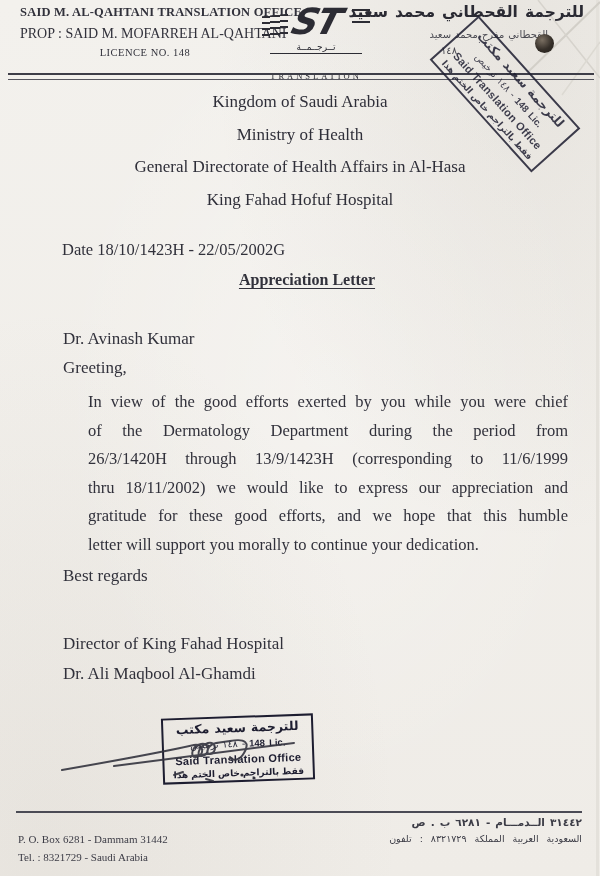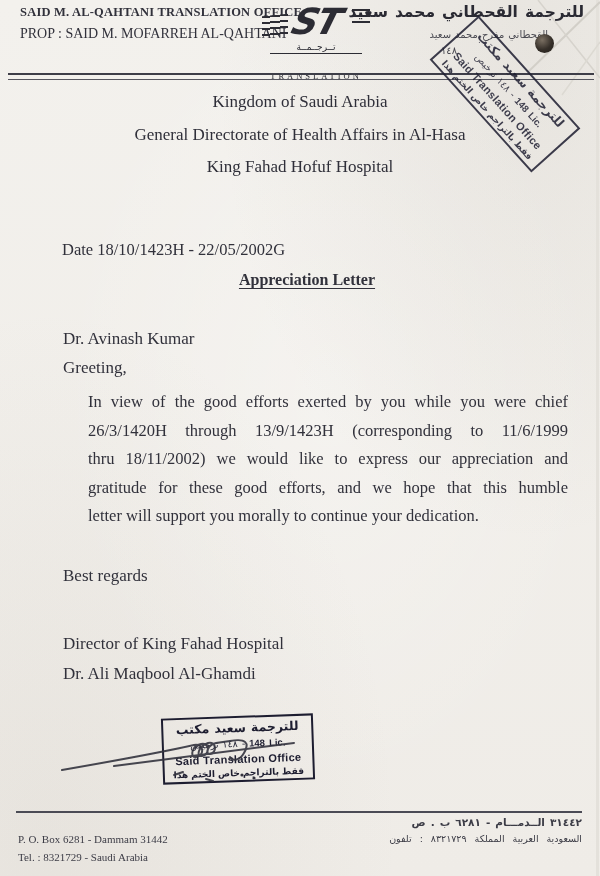--- a/index.html
+++ b/index.html
@@ -109,20 +109,21 @@
 <div class="abs edge-streak"></div>
 <svg class="abs foldsvg" width="90" height="190" viewBox="0 0 90 190">
   <path d="M18,72 L90,2" stroke="#d2cfc8" stroke-width="2" fill="none"></path>
   <path d="M28,0 L90,78" stroke="#d6d3cc" stroke-width="1.5" fill="none"></path>
   <path d="M52,95 L90,42" stroke="#dcd9d2" stroke-width="1.5" fill="none"></path>
 </svg>
 
 <div class="abs hdr-left">
   <div class="office-en">SAID M. AL-QAHTANI TRANSLATION OFFICE</div>
   <div class="prop-en">PROP : SAID M. MOFARREH AL-QAHTANI</div>
+  <div class="lic-en">LICENCE NO. 148</div>
 </div>
 
 <div class="abs logo">
   <span class="st-mark">ST</span>
   <span class="speed-lines" style="position:absolute;left:6px;top:12px;"></span>
   <span class="speed-lines2" style="position:absolute;right:6px;top:6px;"></span>
   <div class="logo-ar ar">تــرجــمــة</div>
   <div class="logo-cap">TRANSLATION</div>
 </div>
 
@@ -161,30 +162,32 @@
       <span class="w" dir="rtl">هذا</span>
       <span class="w" dir="rtl">الختم</span>
       <span class="w" dir="rtl">خاص</span>
       <span class="w" dir="rtl">بالتراجم</span>
       <span class="w" dir="rtl">فقط</span>
     </div>
 </div>
 
 <div class="abs letterhead">
     <div class="line">Kingdom of Saudi Arabia</div>
+    <div class="line">Ministry of Health</div>
     <div class="line">General Directorate of Health Affairs in Al-Hasa</div>
     <div class="line">King Fahad Hofuf Hospital</div>
   </div>
 
 <div class="abs dateline">Date 18/10/1423H - 22/05/2002G</div>
 <div class="abs title"><span>Appreciation Letter</span></div>
 <div class="abs recipient">Dr. Avinash Kumar</div>
 <div class="abs salutation">Greeting,</div>
 <div class="abs bodytext">
     <div class="line">In view of the good efforts exerted by you while you were chief</div>
+    <div class="line">of the Dermatology Department during the period from</div>
     <div class="line">26/3/1420H through 13/9/1423H (corresponding to 11/6/1999</div>
     <div class="line">thru 18/11/2002) we would like to express our appreciation and</div>
     <div class="line">gratitude for these good efforts, and we hope that this humble</div>
     <div class="line">letter will support you morally to continue your dedication.</div>
   </div>
 <div class="abs closing">Best regards</div>
 <div class="abs sig-title">Director of King Fahad Hospital</div>
 <div class="abs sig-name">Dr. Ali Maqbool Al-Ghamdi</div>
 
 <svg class="abs sigsvg" width="280" height="78" viewBox="0 0 280 78">

